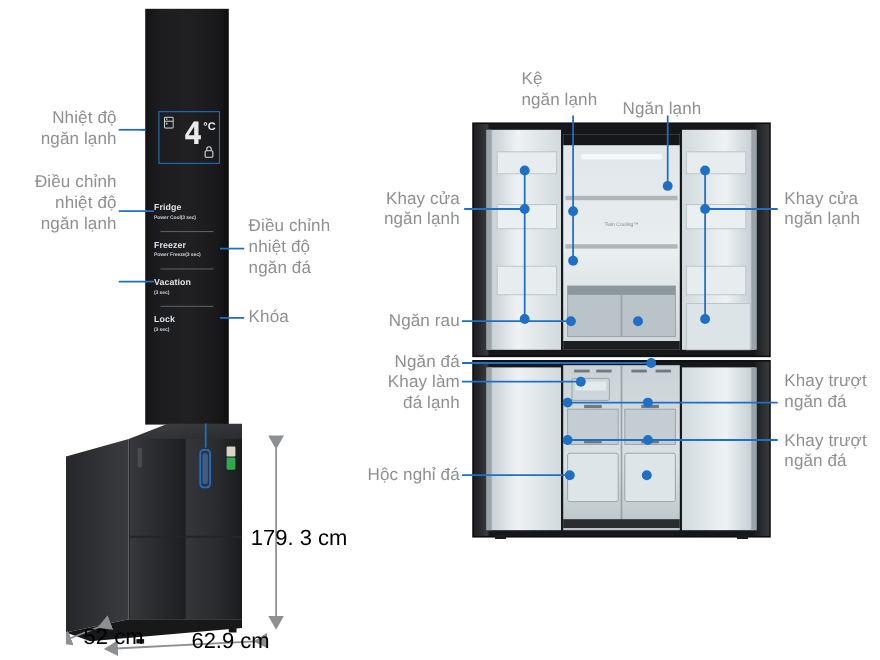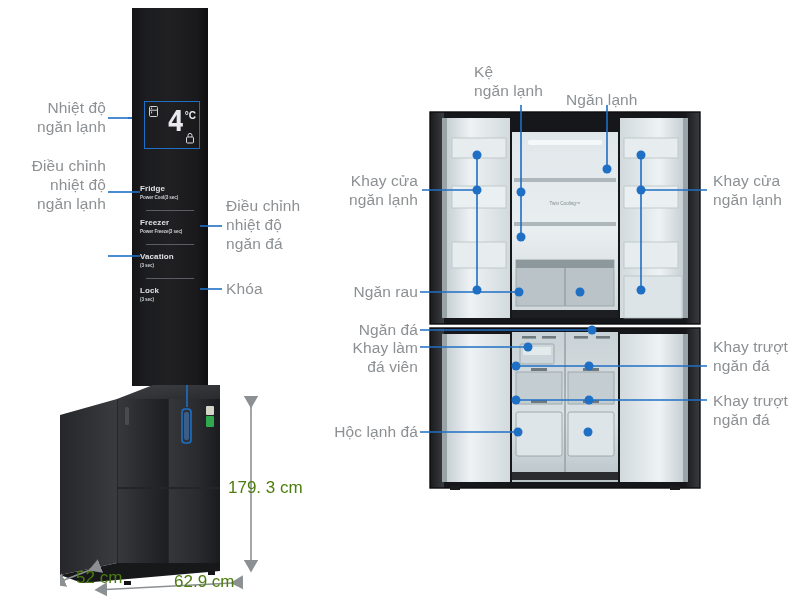--- a/index.html
+++ b/index.html
@@ -17,22 +17,22 @@
     font-size:15.5px;
     line-height:19px;
     white-space:pre-line;
     letter-spacing:.1px;
   }
   .lbl.r{text-align:right;}
   .lbl.l{text-align:left;}
   .lbl.c{text-align:left;}
   .dim{
     position:absolute;
-    color:#4d7c0f;
-    font-size:17px;
+    color:#000000;
+    font-size:20px;
     white-space:nowrap;
   }
 
   
   #panel{
     position:absolute;left:132px;top:8px;width:76px;height:378px;
     background:linear-gradient(90deg,#141416 0%,#1c1d20 18%,#201f22 50%,#1a1a1c 85%,#0e0e10 100%);
   }
   #display{
     position:absolute;left:12px;top:93px;width:56px;height:48px;
@@ -338,22 +338,22 @@
 
   <div class="lbl c" style="left:474px;top:62px;width:94px">Kệ
 ngăn lạnh</div>
   <div class="lbl c" style="left:566px;top:90px;width:84px">Ngăn lạnh</div>
 
   <div class="lbl r" style="left:328px;top:171px;width:90px">Khay cửa
 ngăn lạnh</div>
   <div class="lbl r" style="left:328px;top:282px;width:90px">Ngăn rau</div>
   <div class="lbl r" style="left:328px;top:320px;width:90px">Ngăn đá</div>
   <div class="lbl r" style="left:318px;top:338px;width:100px">Khay làm
-đá viên</div>
-  <div class="lbl r" style="left:308px;top:422px;width:110px">Hộc lạnh đá</div>
+đá lạnh</div>
+  <div class="lbl r" style="left:308px;top:422px;width:110px">Hộc nghỉ đá</div>
 
   <div class="lbl l" style="left:713px;top:171px;width:92px">Khay cửa
 ngăn lạnh</div>
   <div class="lbl l" style="left:713px;top:337px;width:92px">Khay trượt
 ngăn đá</div>
   <div class="lbl l" style="left:713px;top:391px;width:92px">Khay trượt
 ngăn đá</div>
 
 </div>
 

